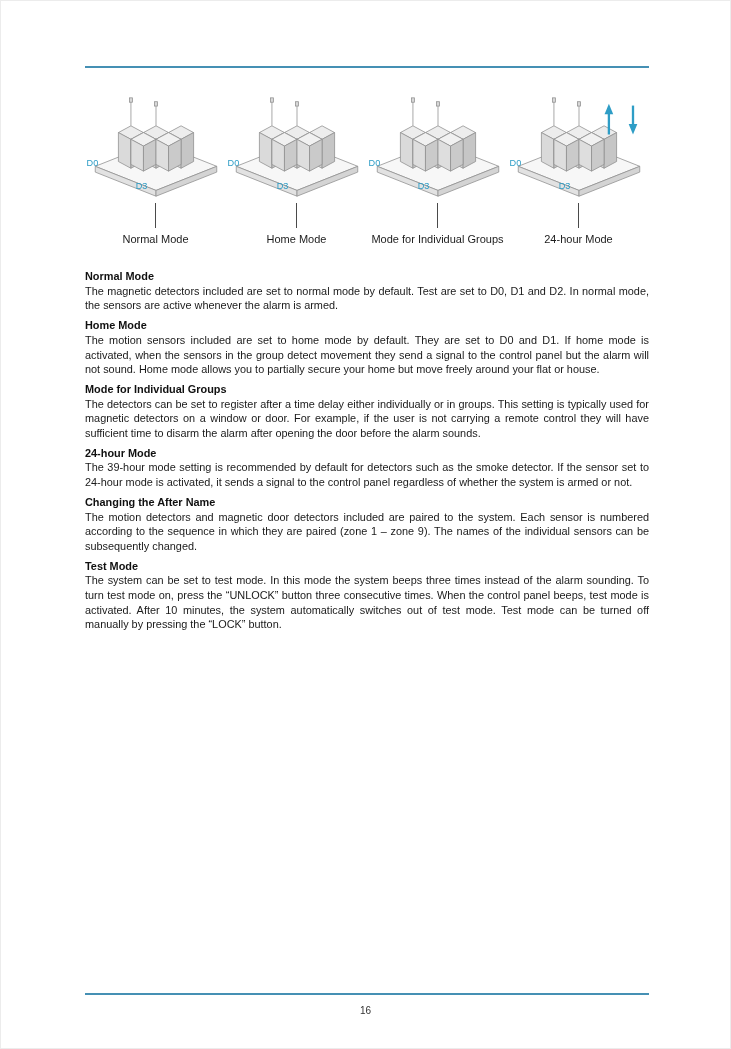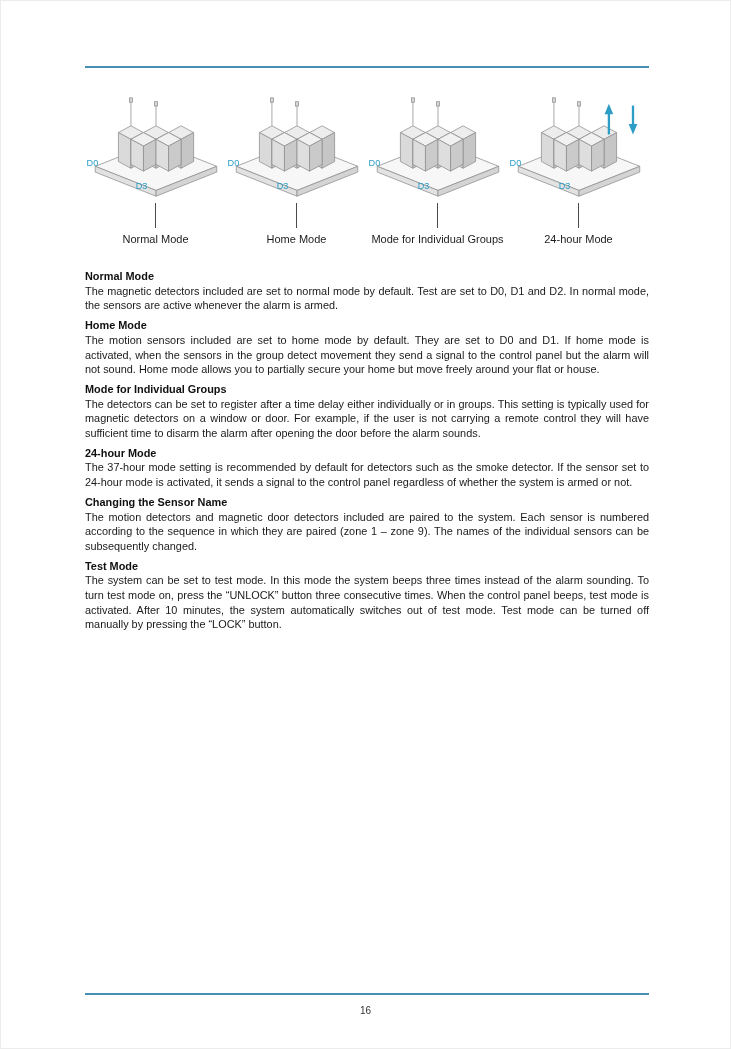--- a/index.html
+++ b/index.html
@@ -213,25 +213,25 @@
       <p>The motion sensors included are set to home mode by default. They are set to D0 and D1. If home mode is activated, when the sensors in the group detect movement they send a signal to the control panel but the alarm will not sound. Home mode allows you to partially secure your home but move freely around your flat or house.</p>
     </div>
 
     <div class="section">
       <h3>Mode for Individual Groups</h3>
       <p>The detectors can be set to register after a time delay either individually or in groups. This setting is typically used for magnetic detectors on a window or door. For example, if the user is not carrying a remote control they will have sufficient time to disarm the alarm after opening the door before the alarm sounds.</p>
     </div>
 
     <div class="section">
       <h3>24-hour Mode</h3>
-      <p>The 37-hour mode setting is recommended by default for detectors such as the smoke detector. If the sensor set to 24-hour mode is activated, it sends a signal to the control panel regardless of whether the system is armed or not.</p>
-    </div>
-
-    <div class="section">
-      <h3>Changing the Sensor Name</h3>
+      <p>The 39-hour mode setting is recommended by default for detectors such as the smoke detector. If the sensor set to 24-hour mode is activated, it sends a signal to the control panel regardless of whether the system is armed or not.</p>
+    </div>
+
+    <div class="section">
+      <h3>Changing the After Name</h3>
       <p>The motion detectors and magnetic door detectors included are paired to the system. Each sensor is numbered according to the sequence in which they are paired (zone 1 – zone 9). The names of the individual sensors can be subsequently changed.</p>
     </div>
 
     <div class="section">
       <h3>Test Mode</h3>
       <p>The system can be set to test mode. In this mode the system beeps three times instead of the alarm sounding. To turn test mode on, press the “UNLOCK” button three consecutive times. When the control panel beeps, test mode is activated. After 10 minutes, the system automatically switches out of test mode. Test mode can be turned off manually by pressing the “LOCK” button.</p>
     </div>
 
   </div>
 

